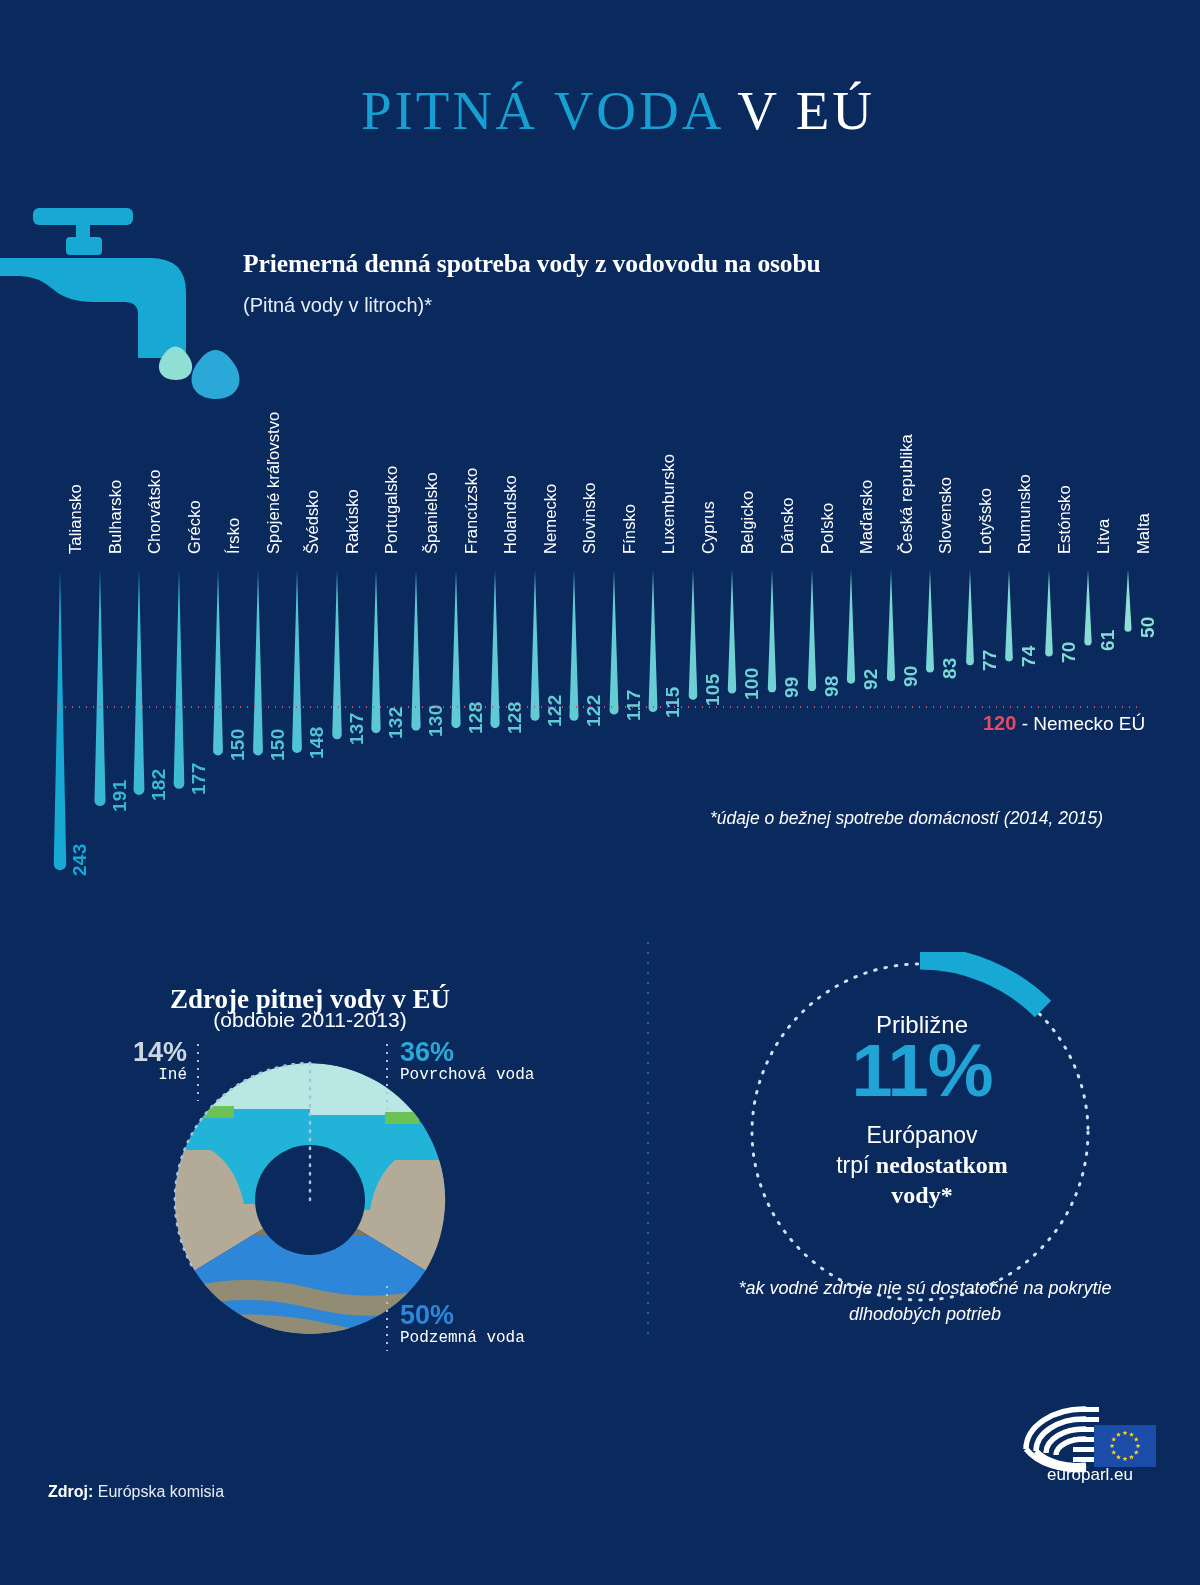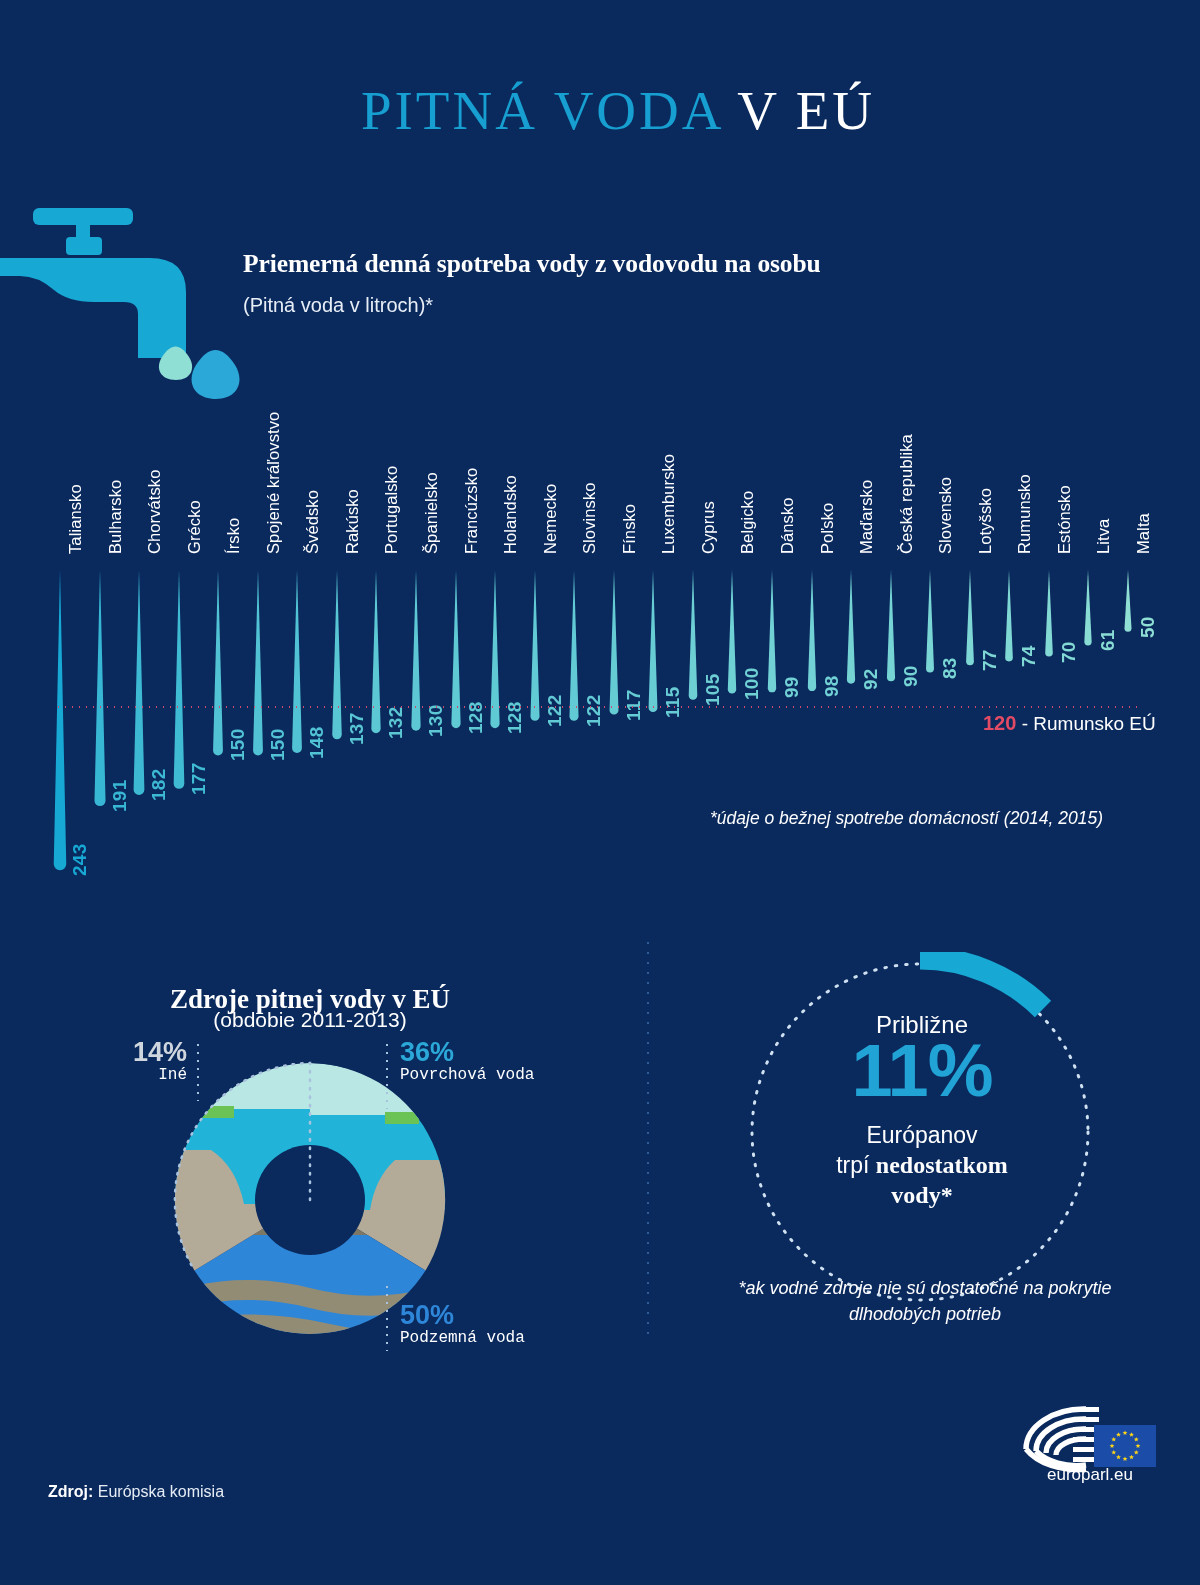--- a/index.html
+++ b/index.html
@@ -163,21 +163,21 @@
       <rect x="33" y="18" width="100" height="17" rx="6" fill="#17a8d4"></rect>
       <rect x="76" y="28" width="14" height="28" fill="#17a8d4"></rect>
       <rect x="66" y="47" width="36" height="18" rx="4" fill="#17a8d4"></rect>
       <path d="M0 68 H150 q36 0 36 34 v66 h-48 v-44 q0 -12 -14 -12 h-30 q-26 0 -40 -12 q-16 -14 -34 -14 H0 Z" fill="#17a8d4"></path>
       <path d="M162 167 c9 -14 18 -14 27 0 c7 11 2 23 -13 23 c-16 0 -21 -12 -14 -23 Z" fill="#8fdfd4"></path>
       <path d="M196 175 c13 -20 26 -20 39 0 c10 16 3 34 -19 34 c-23 0 -30 -18 -20 -34 Z" fill="#2ba8d8"></path>
     </svg>
   </div>
 
   <div class="chart-head">Priemerná denná spotreba vody z vodovodu na osobu</div>
-  <div class="chart-sub">(Pitná voda v litroch)*</div>
+  <div class="chart-sub">(Pitná vody v litroch)*</div>
 
   <div id="chart">
       <div class="drop-col" style="left: 0px; width: 120px;">
         <div class="ctry-label" style="left: 60px; top: 174px; transform: rotate(-90deg) translate(0px, 0px); transform-origin: 0px 0px; margin-left: 6px;">Taliansko</div>
         <svg width="30" height="304.348" viewBox="0 0 30 304.348" class="drop-shape" style="left: 45px; top: 190px;">
           <path d="M15 0 L8.75 294.098 A6.25 6.25 0 0 0 21.25 294.098 Z" fill="rgb(23,168,212)"></path>
         </svg>
         <div class="val-label" style="color: rgb(23, 168, 212); left: 69px; top: 496.348px; transform-origin: 0px 0px;">243</div>
       </div>
       <div class="drop-col" style="left: 39.5556px; width: 120px;">
@@ -367,21 +367,21 @@
         <svg width="30" height="65.8" viewBox="0 0 30 65.8" class="drop-shape" style="left: 45px; top: 190px;">
           <path d="M15 0 L11.5 58.3 A3.5 3.5 0 0 0 18.5 58.3 Z" fill="rgb(143,223,212)"></path>
         </svg>
         <div class="val-label" style="color: rgb(143, 223, 212); left: 69px; top: 257.8px; transform-origin: 0px 0px;">50</div>
       </div>
     </div>
 
   <div class="eu-line"></div>
   <div class="eu-legend">
     <span class="eu-num">120</span>
-    <span>- Rumunsko EÚ</span>
+    <span>- Nemecko EÚ</span>
   </div>
   <div class="chart-note">*údaje o bežnej spotrebe domácností (2014, 2015)</div>
 
   <div class="v-divider"></div>
 
   <div class="pie-title">Zdroje pitnej vody v EÚ</div>
   <div class="pie-sub">(obdobie 2011-2013)</div>
 
   <svg id="pie-svg" width="280" height="280" viewBox="0 0 280 280">
     <defs>

